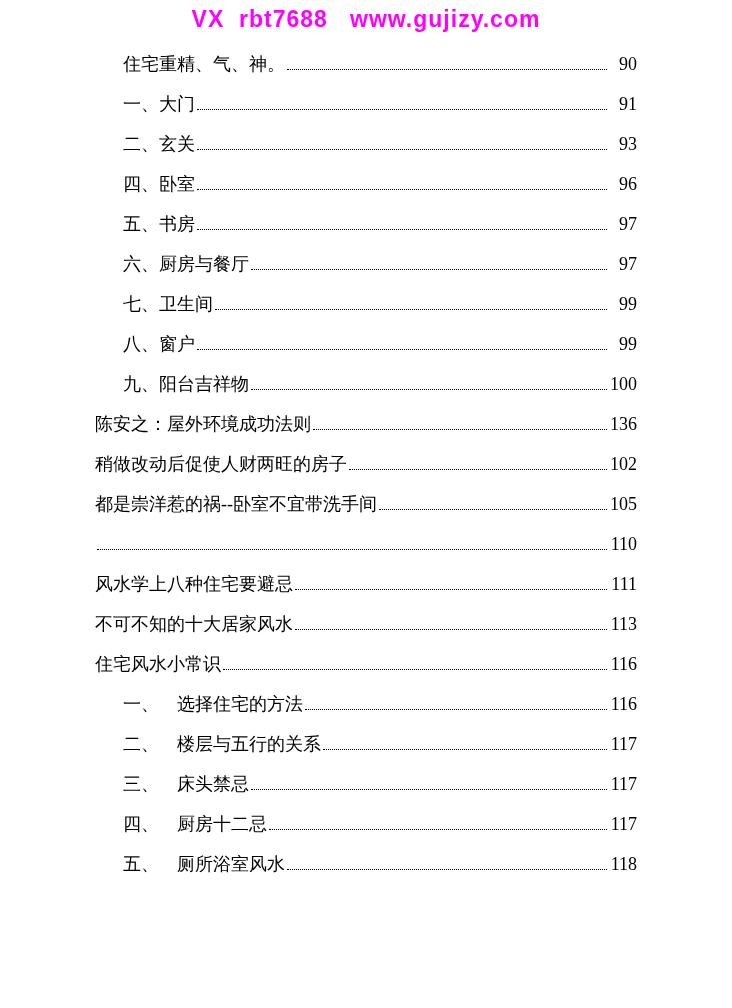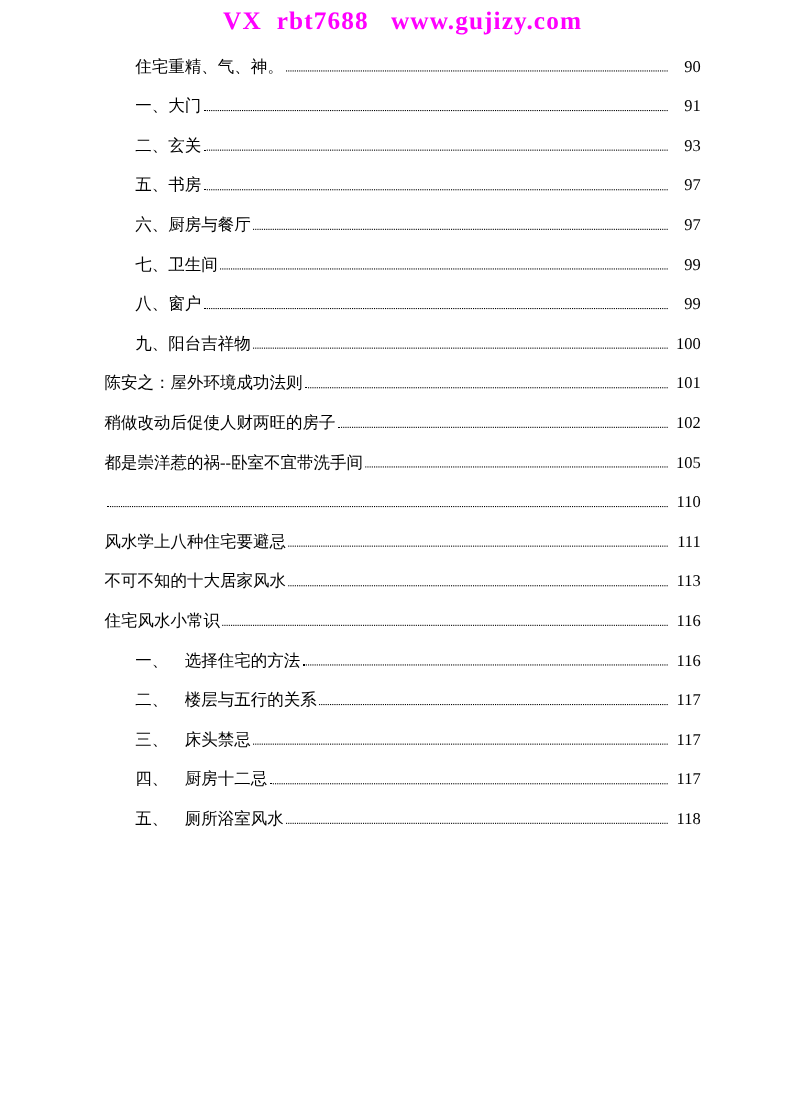--- a/index.html
+++ b/index.html
@@ -13,37 +13,37 @@
     font-family: "Liberation Serif", "DejaVu Serif", serif;
     color: #000000;
     position: relative;
     overflow: hidden;
   }
 
   .watermark {
     width: 100%;
     text-align: center;
     padding-top: 6px;
-    font-family: Liberation Serif, serif;
+    font-family: Liberation Sans, sans-serif;
     font-weight: bold;
     font-size: 23px;
     letter-spacing: 1px;
     color: #ff00ff;
     white-space: pre;
   }
 
   .toc {
     margin: 22px 0 0 0;
     padding: 0 95px 0 95px;
   }
 
   .toc-row {
     display: flex;
     align-items: baseline;
-    font-size: 15px;
+    font-size: 18px;
     line-height: 1;
     margin-bottom: 21px;
     white-space: nowrap;
   }
 
   .toc-row .label {
     flex: 0 0 auto;
   }
 
   .toc-row .leader {
@@ -81,20 +81,25 @@
       <span class="label">一、大门</span>
       <span class="leader"></span>
       <span class="page">91</span>
     </div>
     <div class="toc-row lvl-2">
       <span class="label">二、玄关</span>
       <span class="leader"></span>
       <span class="page">93</span>
     </div>
     <div class="toc-row lvl-2">
+      <span class="label">四、卧室</span>
+      <span class="leader"></span>
+      <span class="page">96</span>
+    </div>
+    <div class="toc-row lvl-2">
       <span class="label">五、书房</span>
       <span class="leader"></span>
       <span class="page">97</span>
     </div>
     <div class="toc-row lvl-2">
       <span class="label">六、厨房与餐厅</span>
       <span class="leader"></span>
       <span class="page">97</span>
     </div>
     <div class="toc-row lvl-2">
@@ -108,21 +113,21 @@
       <span class="page">99</span>
     </div>
     <div class="toc-row lvl-2">
       <span class="label">九、阳台吉祥物</span>
       <span class="leader"></span>
       <span class="page">100</span>
     </div>
     <div class="toc-row lvl-0">
       <span class="label">陈安之：屋外环境成功法则</span>
       <span class="leader"></span>
-      <span class="page">101</span>
+      <span class="page">136</span>
     </div>
     <div class="toc-row lvl-0">
       <span class="label">稍做改动后促使人财两旺的房子</span>
       <span class="leader"></span>
       <span class="page">102</span>
     </div>
     <div class="toc-row lvl-0">
       <span class="label">都是崇洋惹的祸--卧室不宜带洗手间</span>
       <span class="leader"></span>
       <span class="page">105</span>

